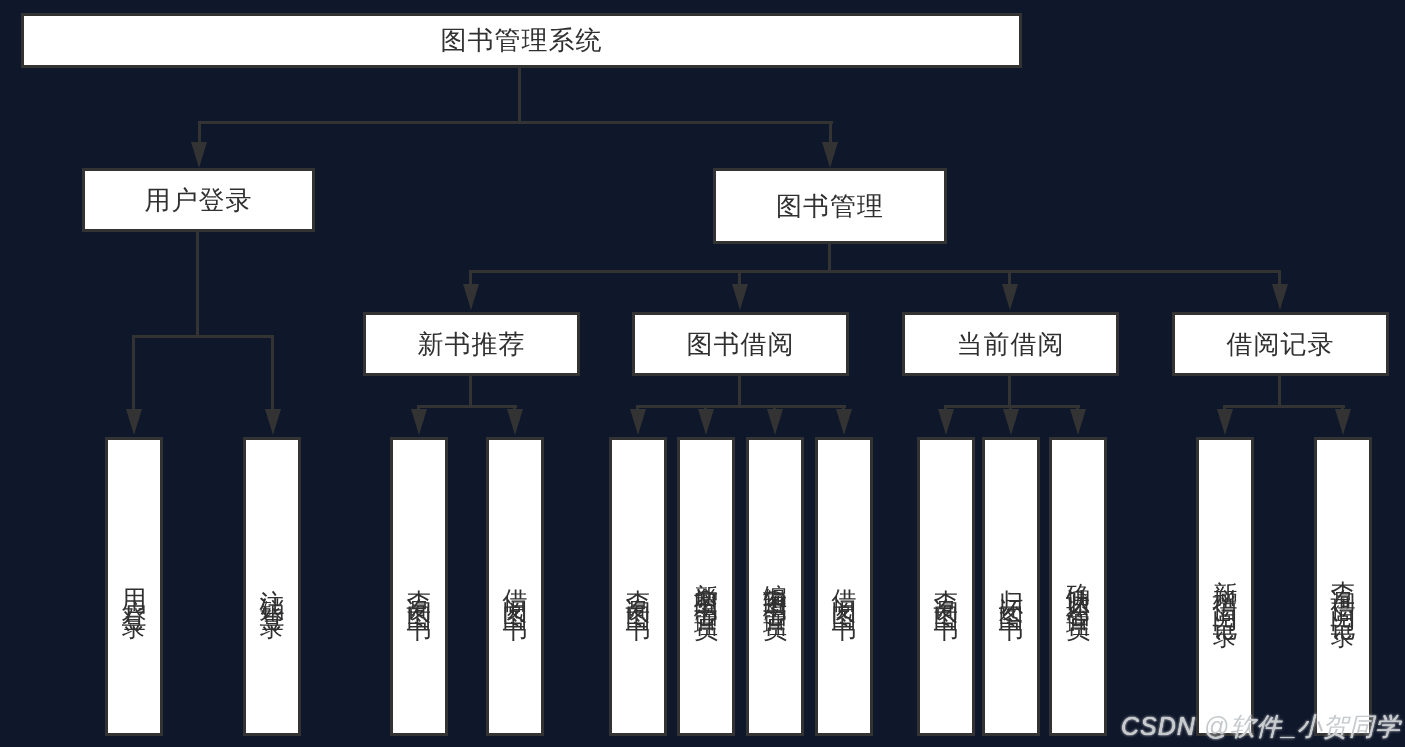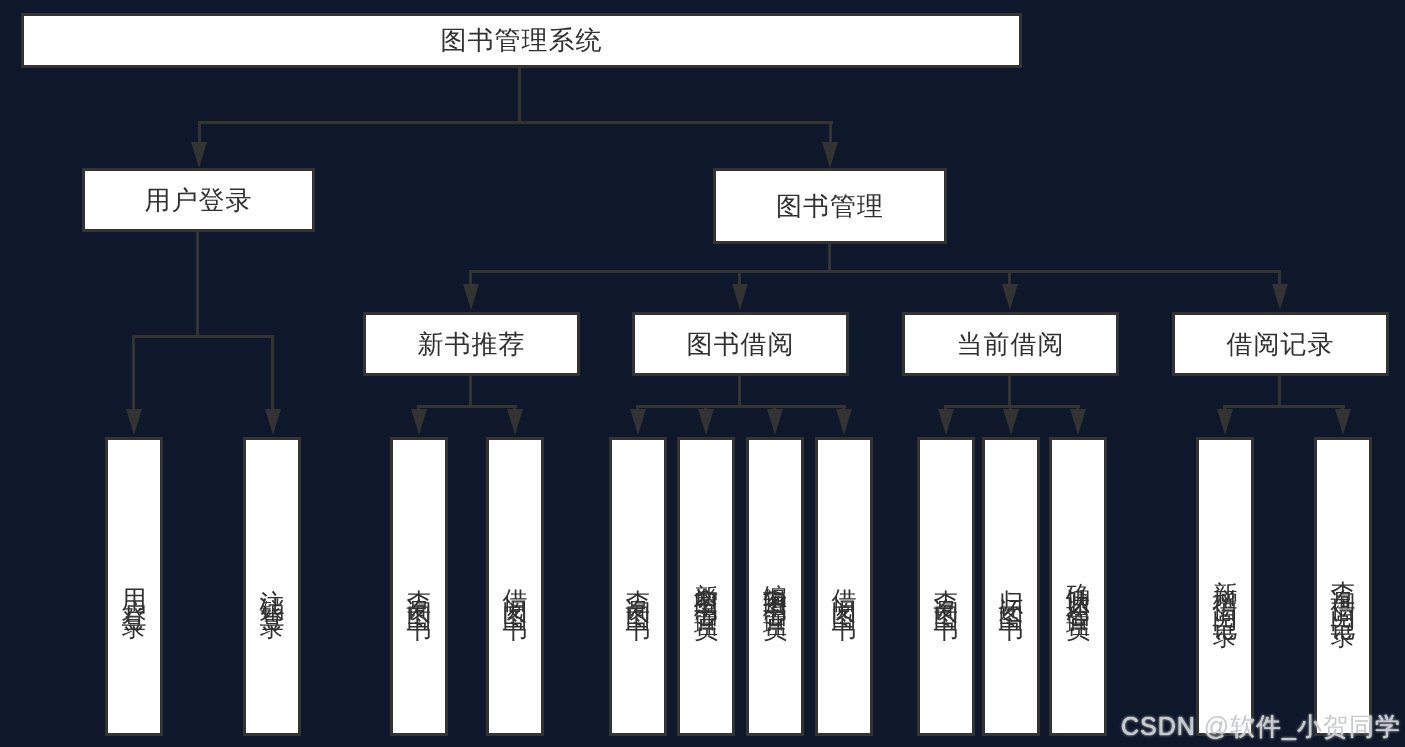--- a/index.html
+++ b/index.html
@@ -21,20 +21,21 @@
   .line{position:absolute;background:#333333;}
   .ah{
     position:absolute;width:0;height:0;
     border-left:8px solid transparent;border-right:8px solid transparent;
     border-top:26px solid #333333;
   }
   .watermark{
     position:absolute;right:4px;bottom:4px;z-index:10;
     font-size:25px;color:#c6cacd;letter-spacing:1px;
     text-shadow:0 0 1px #ffffff,0 0 3px rgba(255,255,255,0.9);
+    font-style:italic;
   }
 </style>
 </head>
 <body>
 
 <div id="stage">
 
   <div class="line" style="left:518px;top:68px;width:3px;height:56px"></div>
   <div class="line" style="left:198px;top:121px;width:635px;height:3px"></div>
   <div class="line" style="left:198px;top:121px;width:3px;height:26px"></div>

